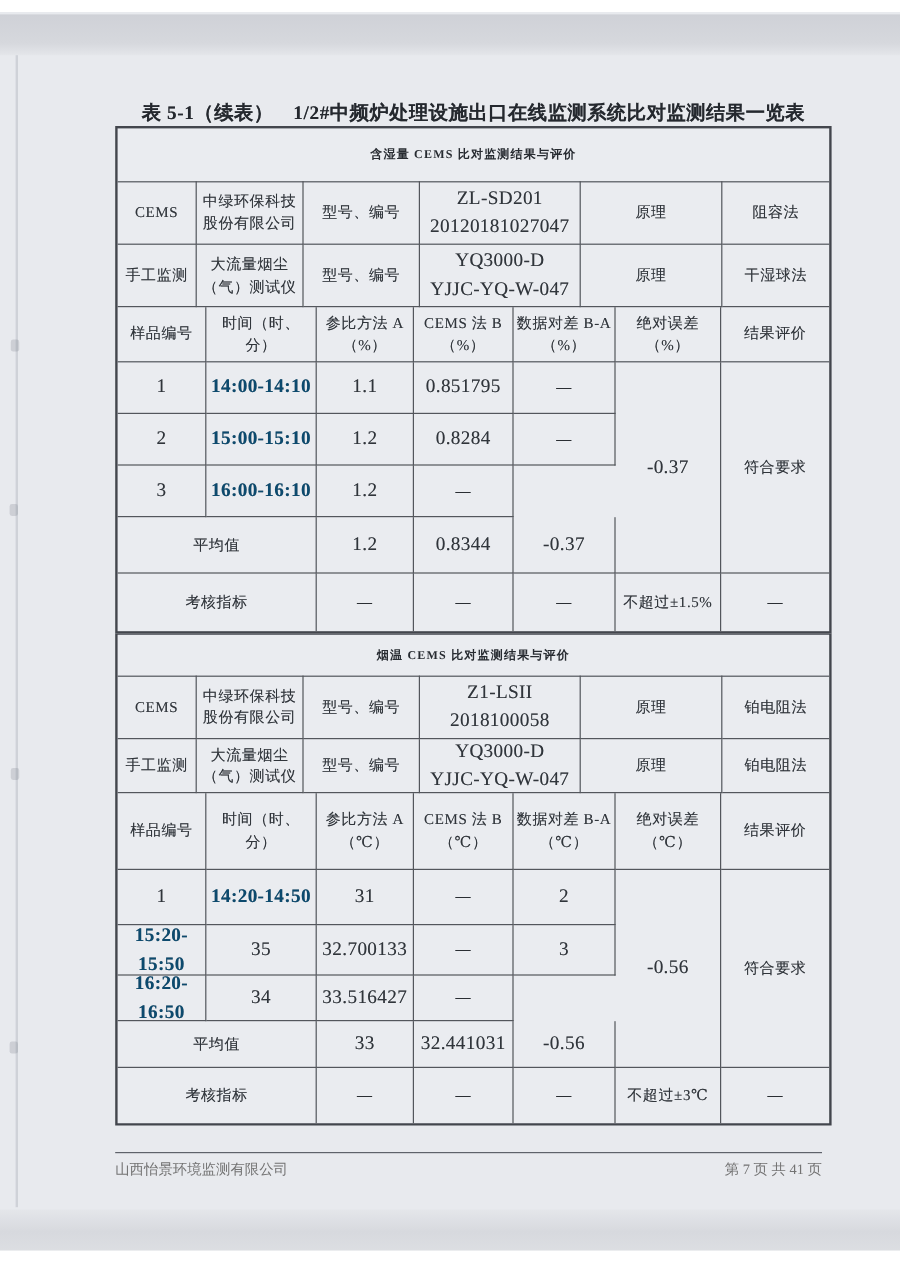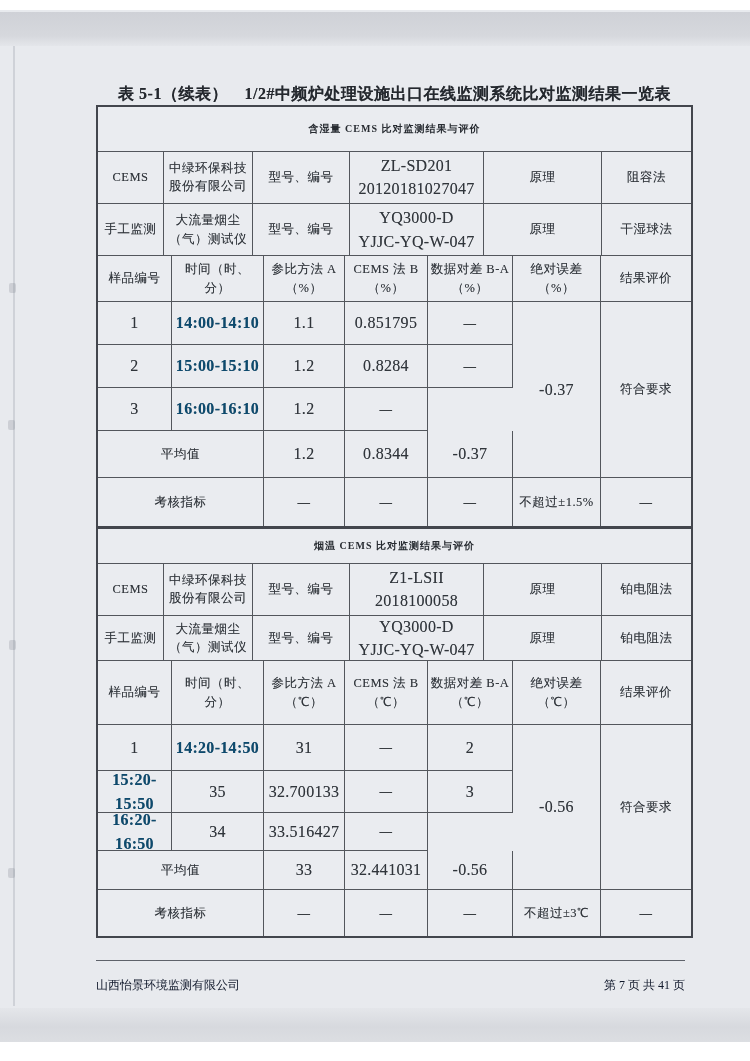--- a/index.html
+++ b/index.html
@@ -8,43 +8,43 @@
   .band-top{position:absolute;left:0;top:12px;width:750px;height:34px;
     background:linear-gradient(180deg,#cfd1d7 0%,#d6d8dd 70%,#e4e6ea 100%);}
   .band-bottom{position:absolute;left:0;top:1008px;width:750px;height:34px;
     background:linear-gradient(180deg,#e4e6ea 0%,#d7d9de 55%,#dcdee2 100%);}
   .page-edge{position:absolute;left:13px;top:46px;width:2px;height:960px;background:rgba(150,155,165,.30);}
   .smudge{position:absolute;width:7px;height:10px;background:rgba(110,116,128,.22);border-radius:2px;}
   .sheet{position:absolute;left:96px;top:84px;width:597px;}
   .doc-title{width:100%;text-align:center;font-size:16px;font-weight:bold;letter-spacing:.5px;
     color:#24282e;text-shadow:0 0 .5px rgba(36,40,46,.55);}
   .tbl{border:2px solid #43464d;width:593px;background:rgba(255,255,255,.12);}
-  .tbl + .tbl{border-top-width:1px;font-family:Liberation Serif, serif;}
+  .tbl + .tbl{border-top-width:1px;}
   .tbl-title{height:100%;display:flex;align-items:center;justify-content:center;
     font-size:10px;font-weight:bold;letter-spacing:1px;color:#272b31;border-bottom:1px solid #53565c;}
   .t1-title-row{height:44px;} .t2-title-row{height:34px;}
   .grid{display:grid;}
   .equip1{grid-template-columns:66px 89px 97px 134px 118px 89px;grid-template-rows:53px 52px;}
   .equip2{grid-template-columns:66px 89px 97px 134px 118px 89px;grid-template-rows:53px 45px;}
   .data1{grid-template-columns:74px 92px 81px 83px 85px 88px 90px;grid-template-rows:46px 43px 43px 43px 47px 48px;}
   .data2{grid-template-columns:74px 92px 81px 83px 85px 88px 90px;grid-template-rows:64px 46px 42px 38px 39px 46px;}
   .c{display:flex;align-items:center;justify-content:center;text-align:center;
     border-right:1px solid #53565c;border-bottom:1px solid #53565c;
     font-size:12.5px;white-space:pre-line;line-height:1.45;padding:1px 2px;box-sizing:border-box;
     letter-spacing:.5px;color:#30353b;text-shadow:0 0 .4px rgba(48,53,59,.45);}
   .c.last{border-right:none;}
   .c.bot{border-bottom:none;}
   .num{font-size:16px;letter-spacing:.3px;}
   .bold{font-weight:bold;color:#0c4a6e;}
   .dash{font-weight:bold;color:#2a2e33;}
   .abs-span{grid-column:6;grid-row:2/6;}
   .res-span{grid-column:7;grid-row:2/6;border-right:none;}
   .span2{grid-column:1/3;text-align:center;}
-  .footer{width:589px;border-top:1.5px solid #5e626a;margin-top:22px;padding-top:16px;
-    display:flex;justify-content:space-between;font-size:12px;color:#0f172a;}
+  .footer{width:589px;border-top:1.5px solid #5e626a;margin-top:22px;padding-top:5px;
+    display:flex;justify-content:space-between;font-size:12px;color:#737373;}
 </style>
 </head>
 <body>
 
 <div class="scan"></div>
 <div class="band-top"></div>
 <div class="band-bottom"></div>
 <div class="page-edge"></div>
 <div class="smudge" style="left:9px;top:283px;"></div>
 <div class="smudge" style="left:8px;top:420px;"></div>

